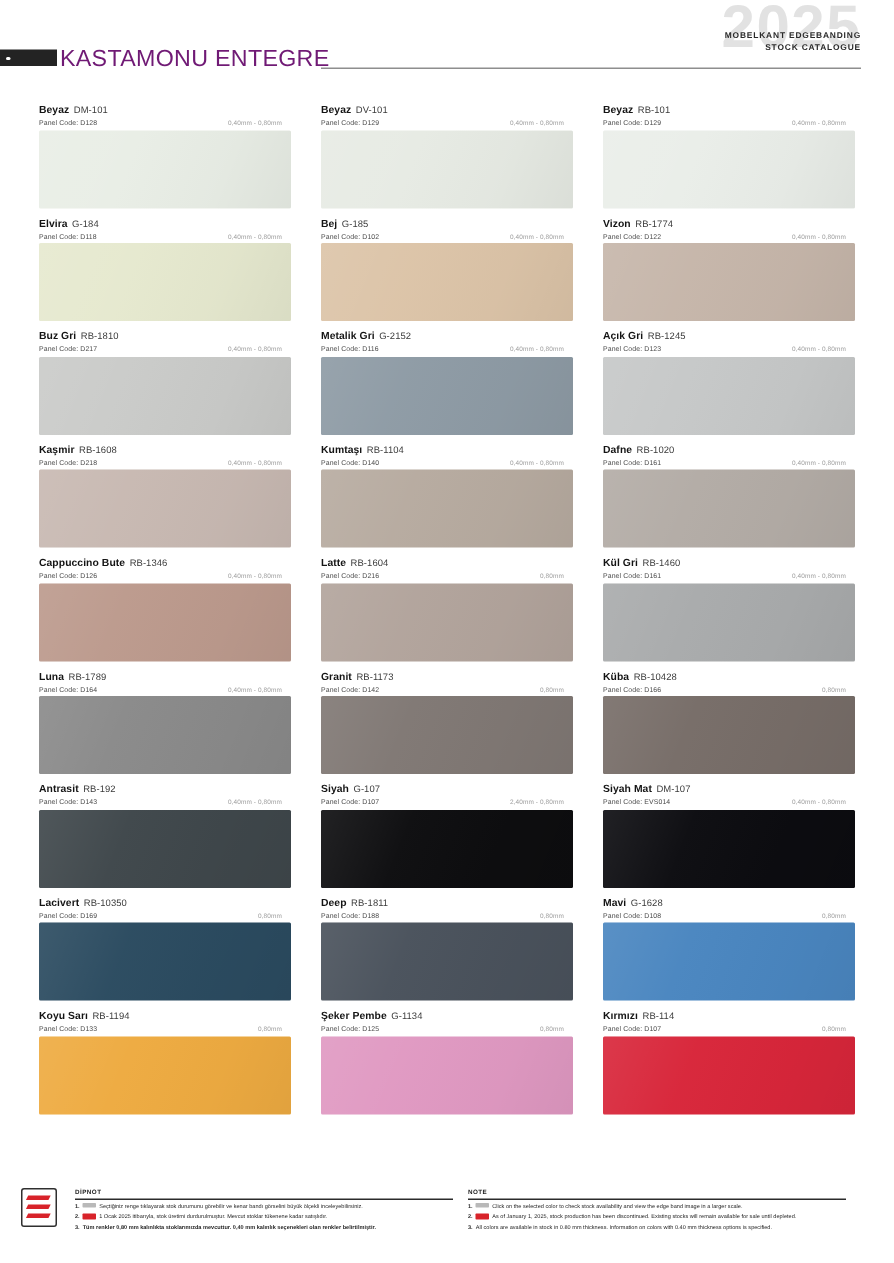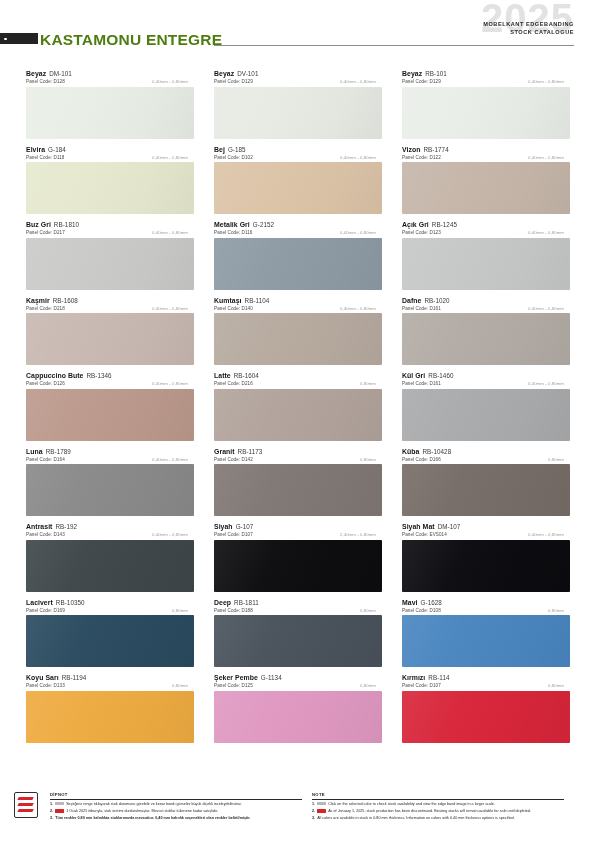--- a/index.html
+++ b/index.html
@@ -62,23 +62,23 @@
     left: 4px; top: 4.5px;
     width: 2.5px; height: 2.5px;
     background: #ffffff;
     border-radius: 50%;
   }
   .brand-title {
     position: absolute;
     left: 40px;
     top: 31px;
     font-size: 15.5px;
-    font-weight: 700;
+    font-weight: 400;
     letter-spacing: 0.2px;
-    color: #4d7c0f;
+    color: #701a75;
     white-space: nowrap;
   }
   .header-rule {
     position: absolute;
     left: 214px;
     right: 22px;
     top: 44.5px;
     height: 1px;
     background: #8e8e8e;
   }

